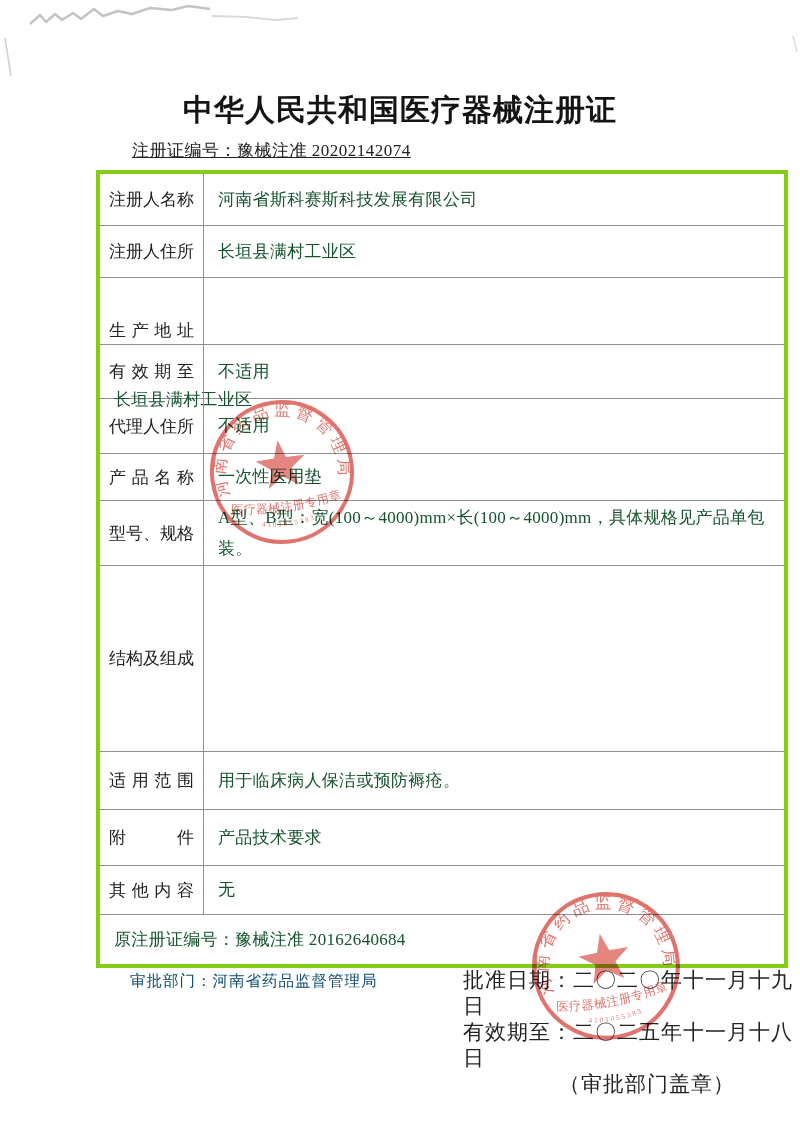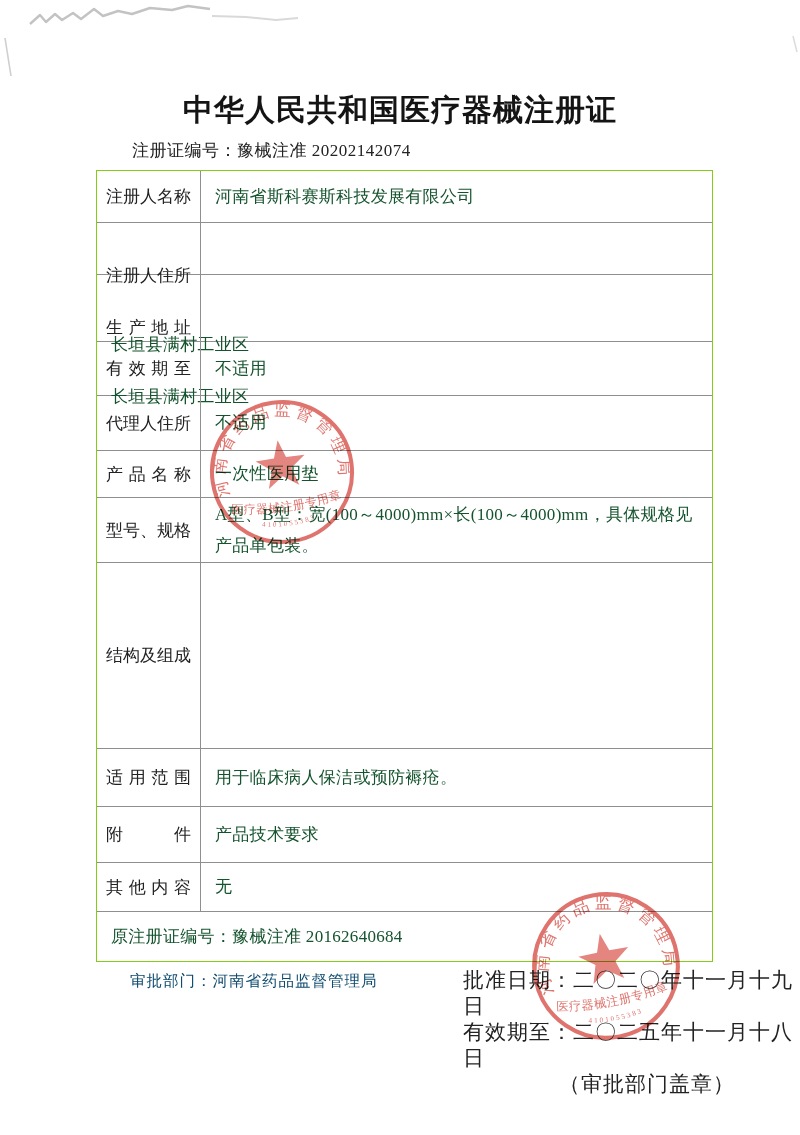--- a/index.html
+++ b/index.html
@@ -8,30 +8,31 @@
     font-family:"Liberation Serif","DejaVu Serif",serif;color:#262626;
   }
   
   .title{
     position:absolute;top:90px;left:0;width:800px;text-align:center;
     font-size:30px;font-weight:bold;letter-spacing:1px;color:#141414;margin:0;
   }
   .cert-line{
     position:absolute;top:139px;left:132px;font-size:17px;color:#222;
     letter-spacing:0.5px;
+    text-decoration:underline;
   }
   
   .ctable{
-    position:absolute;left:96px;top:170px;width:617px;
-    border:1px solid #84cc16;box-sizing:border-box;
+    position:absolute;left:96px;top:170px;width:692px;
+    border:4px solid #84cc16;box-sizing:border-box;
   }
   .trow{display:flex;border-bottom:1px solid #8f8f8f;box-sizing:border-box;}
   .trow:last-child{border-bottom:none;}
   .trow:nth-child(1){height:52px;}
-  .trow:nth-child(2){height:52px;flex-direction:column;}
+  .trow:nth-child(2){height:52px;}
   .trow:nth-child(3){height:67px;flex-direction:column;}
   .trow:nth-child(4){height:54px;}
   .trow:nth-child(5){height:55px;}
   .trow:nth-child(6){height:47px;}
   .trow:nth-child(7){height:65px;}
   .trow:nth-child(8){height:186px;}
   .trow:nth-child(9){height:58px;}
   .trow:nth-child(10){height:56px;}
   .trow:nth-child(11){height:49px;}
   .trow:nth-child(12){height:49px;}

